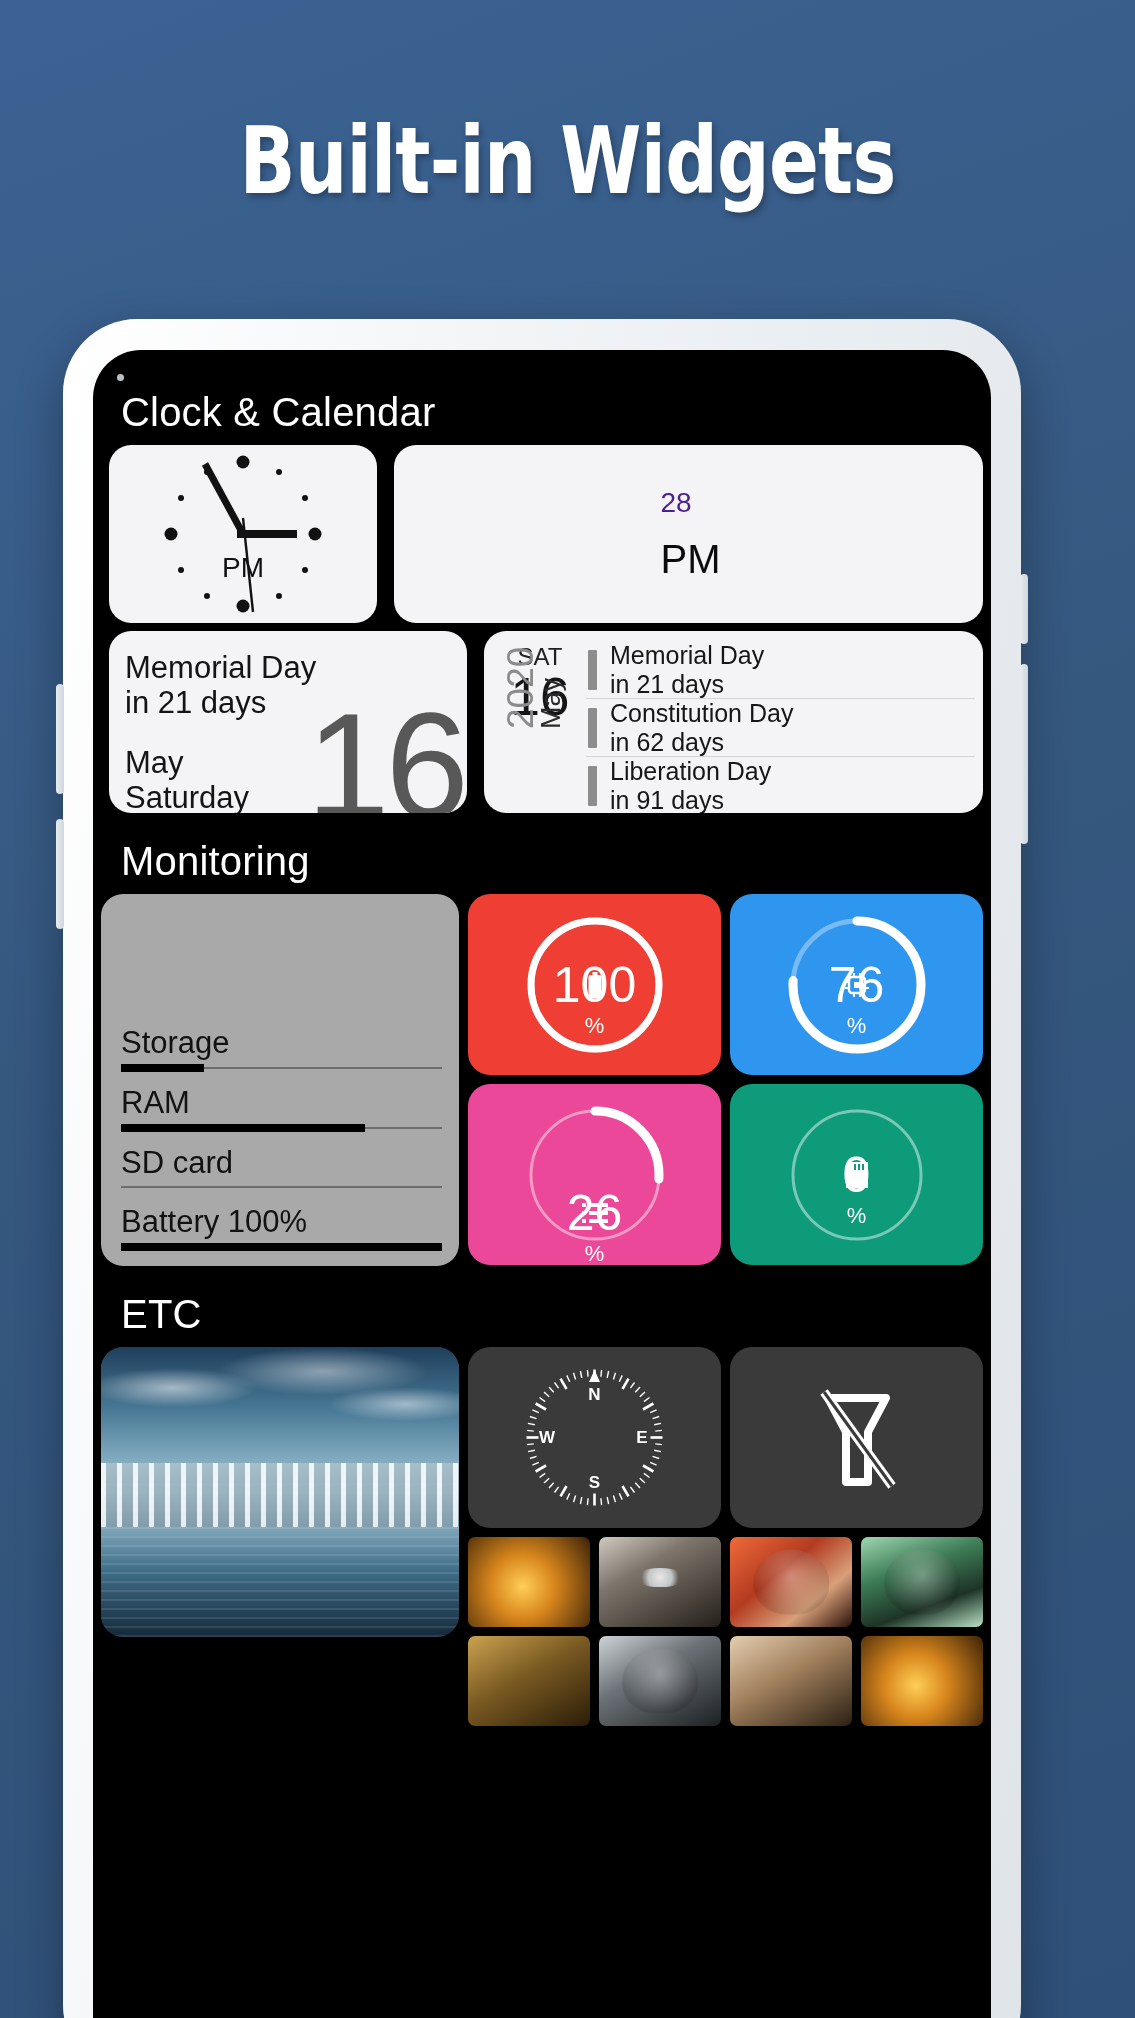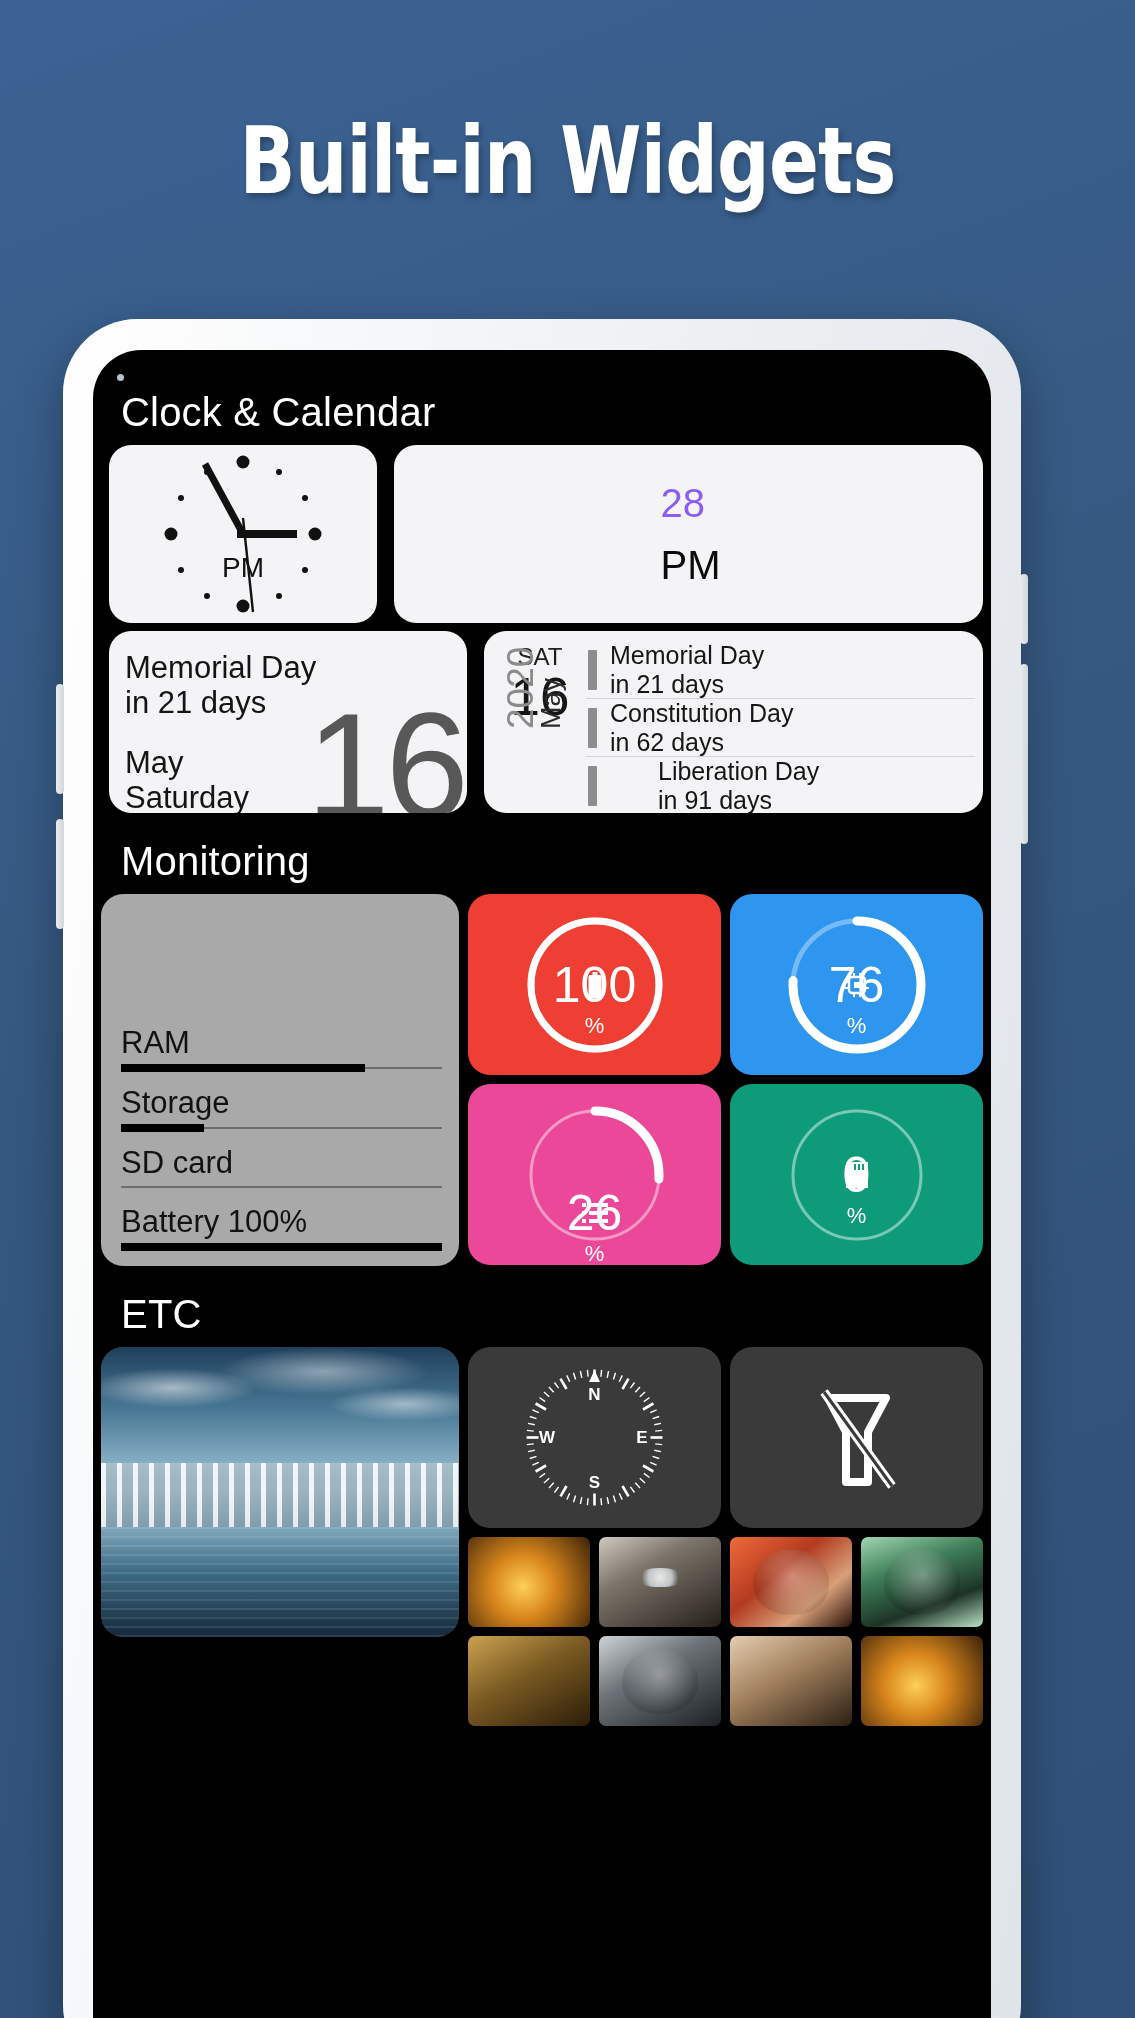--- a/index.html
+++ b/index.html
@@ -87,21 +87,21 @@
     transform: translateX(-50%);
     font-size: 28px; color: #111;
   }
 
   .digital-inner {
     position: absolute; left: 0; top: 0; width: 100%; height: 100%;
     display: flex; align-items: center; justify-content: center;
   }
   .dc-time { font-size: 92px; color: #0b0b0b; font-weight: 400; letter-spacing: -2px; line-height: 1; }
   .dc-side { display: flex; flex-direction: column; justify-content: center; height: 104px; margin-left: 4px; }
-  .dc-sec { font-size: 40px; color: #8b5cf6; line-height: 1; }
+  .dc-sec { font-size: 28px; color: #4c1d95; line-height: 1; }
   .dc-ampm { font-size: 40px; color: #0b0b0b; line-height: 1; margin-top: 22px; }
 
   
   .cal-row { display: flex; gap: 9px; padding: 8px 8px 0 8px; }
   .cal-big { width: 358px; height: 182px; overflow: hidden; }
   .cal-list { flex: 1; height: 182px; overflow: hidden; }
 
   .cal-big-text { position: absolute; left: 16px; top: 20px; }
   .cal-big-event { font-size: 31px; color: #141414; line-height: 1.12; }
   .cal-big-when { font-size: 31px; color: #141414; line-height: 1.12; }
@@ -129,21 +129,21 @@
     font-size: 27px; color: #2a2a2a;
     transform: rotate(-90deg); transform-origin: left top;
     white-space: nowrap; line-height: 1;
   }
   .cal-events { flex: 1; display: flex; flex-direction: column; }
   .cal-event {
     flex: 1; display: flex; align-items: center;
     border-bottom: 1px solid #d4d4d6;
     padding-left: 2px;
   }
-  .cal-event:last-child { border-bottom: none; gap: 48px; }
+  .cal-event:last-child { border-bottom: none; }
   .cal-bar { width: 9px; height: 40px; background: #8d8d8d; border-radius: 1px; margin-right: 13px; flex-shrink: 0; }
   .cal-ev-text { line-height: 1.14; }
   .cal-ev-name { font-size: 25px; color: #161616; }
   .cal-ev-when { font-size: 25px; color: #161616; }
 
   
   .mon-row { display: flex; gap: 9px; padding: 0 8px; align-items: flex-start; }
   .mon-left {
     width: 358px; height: 372px;
     background: #a9a9a9; border-radius: 22px;
@@ -337,29 +337,29 @@
         </div>
       </div>
     </div>
 
     <div class="section-title">Monitoring</div>
 
     <div class="mon-row">
       <div class="mon-left">
         <div class="mon-bars">
           <div class="mon-item">
+            <div class="mon-label">Storage</div>
+            <div class="mon-track">
+              <div class="mon-fill" id="fill-storage" style="width: 26%;"></div>
+            </div>
+          </div>
+          <div class="mon-item">
             <div class="mon-label">RAM</div>
             <div class="mon-track">
               <div class="mon-fill" id="fill-ram" style="width: 76%;"></div>
-            </div>
-          </div>
-          <div class="mon-item">
-            <div class="mon-label">Storage</div>
-            <div class="mon-track">
-              <div class="mon-fill" id="fill-storage" style="width: 26%;"></div>
             </div>
           </div>
           <div class="mon-item">
             <div class="mon-label">SD card</div>
             <div class="mon-track">
               <div class="mon-fill" id="fill-sdcard" style="width: 0%;"></div>
             </div>
           </div>
           <div class="mon-item">
             <div class="mon-label">Battery 100%</div>

